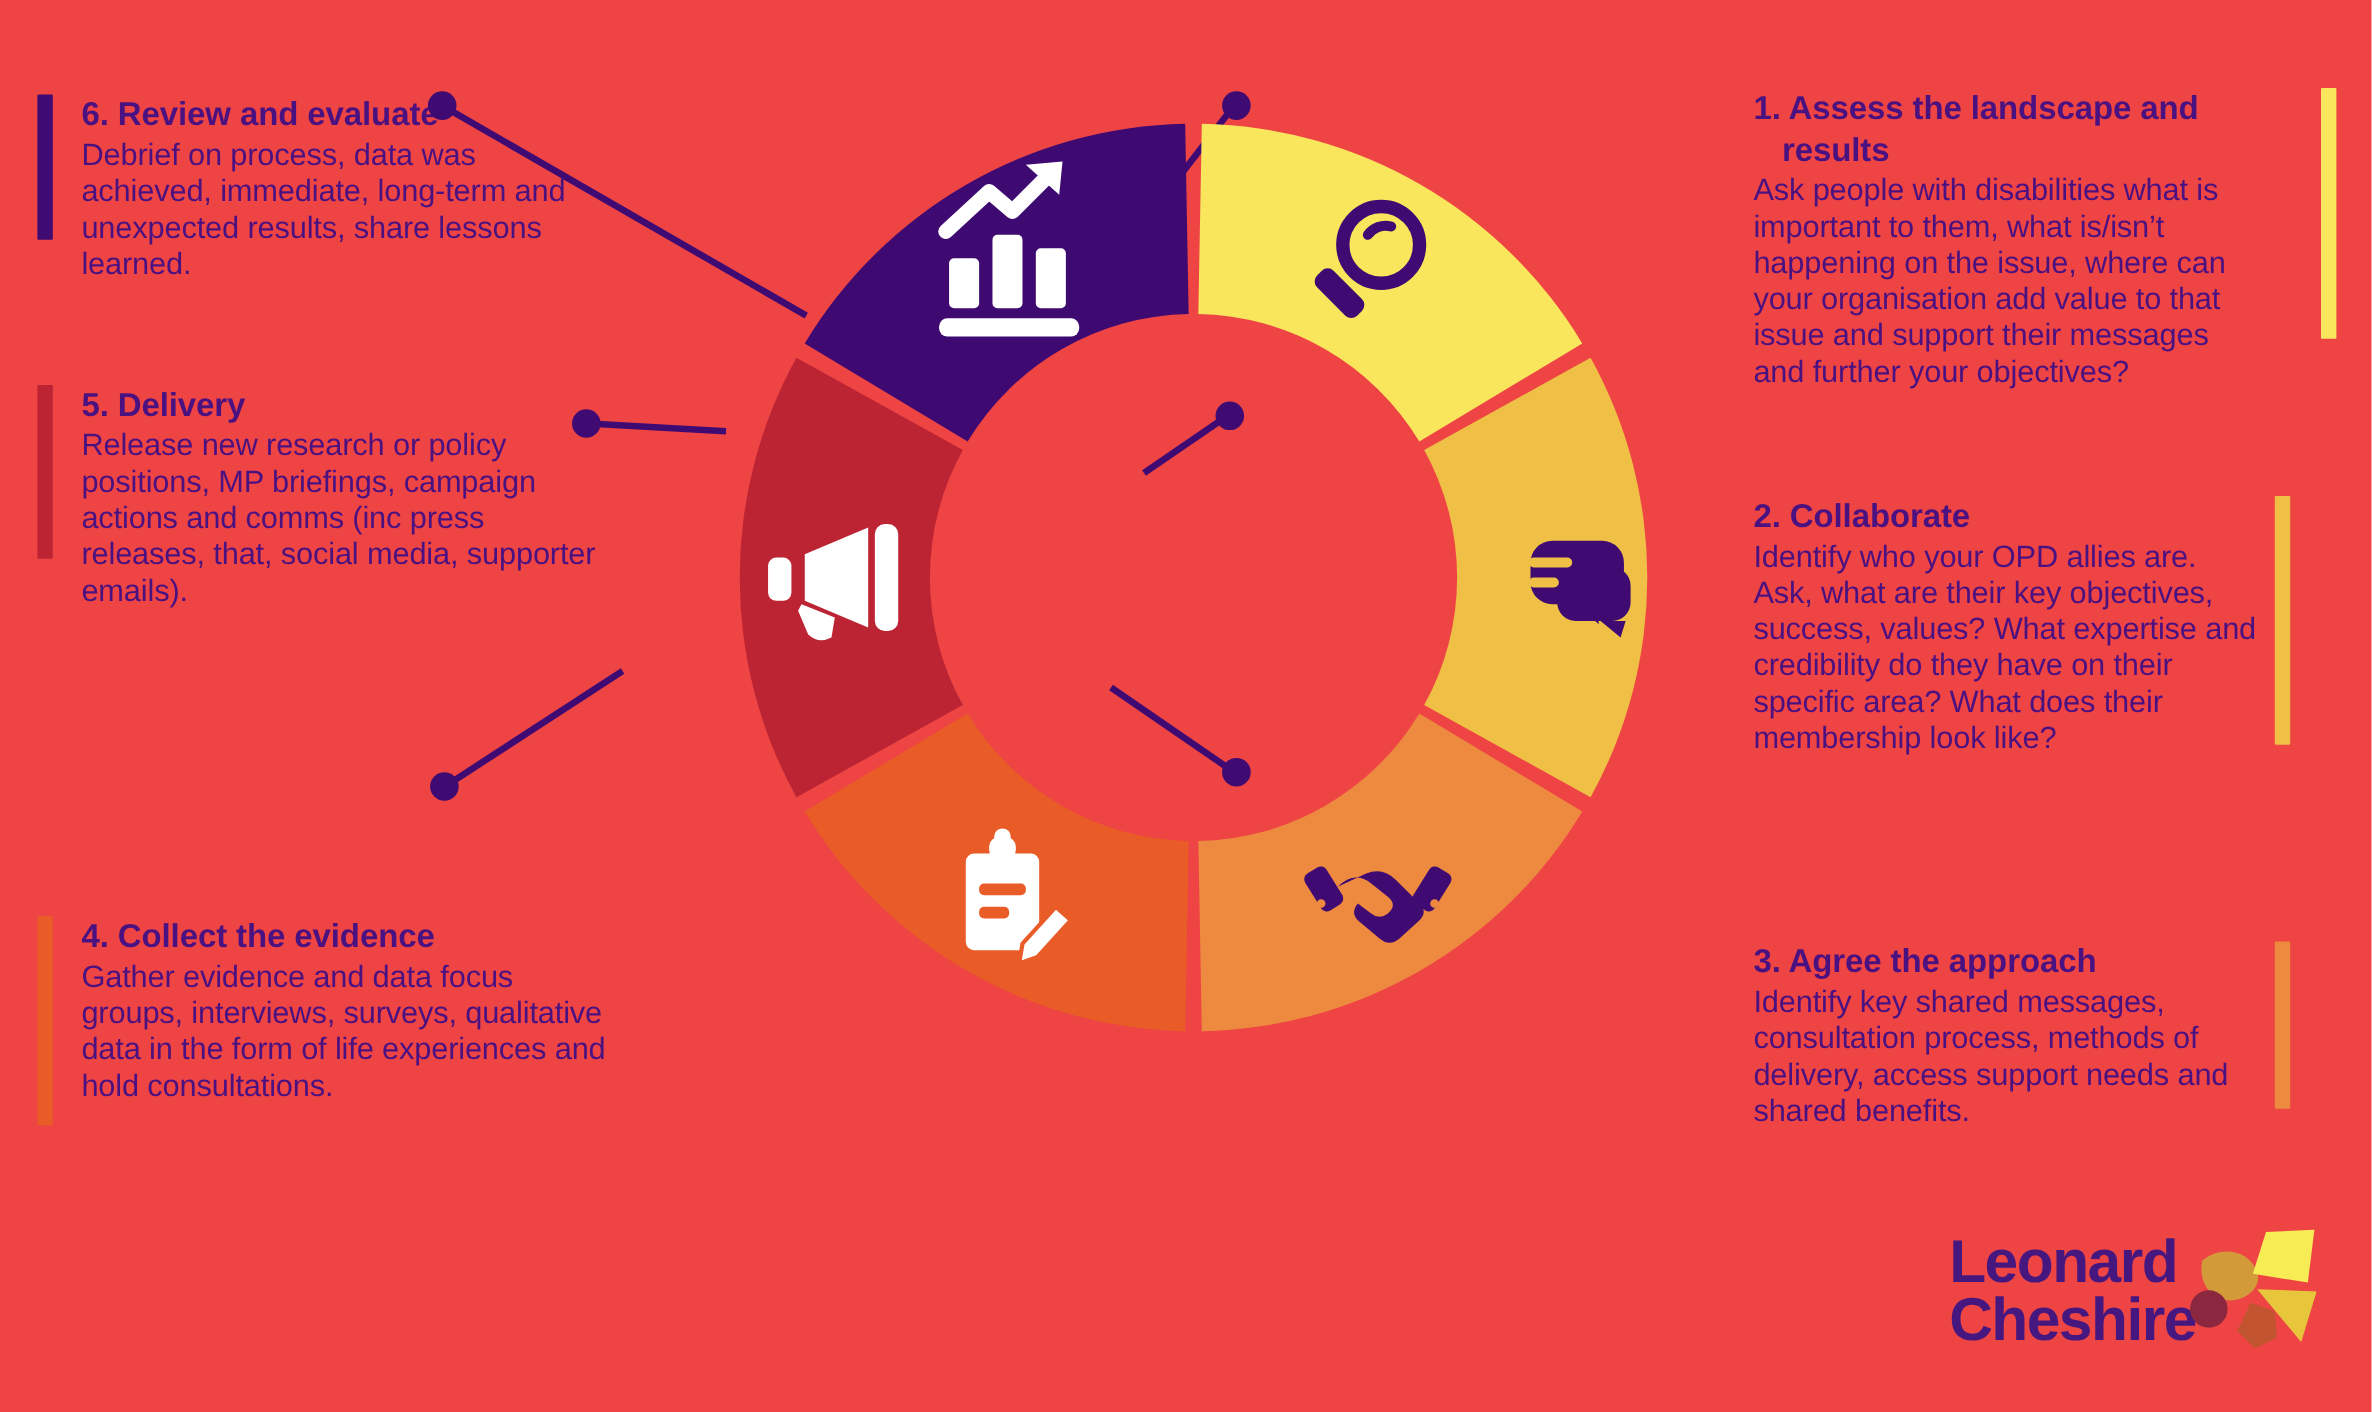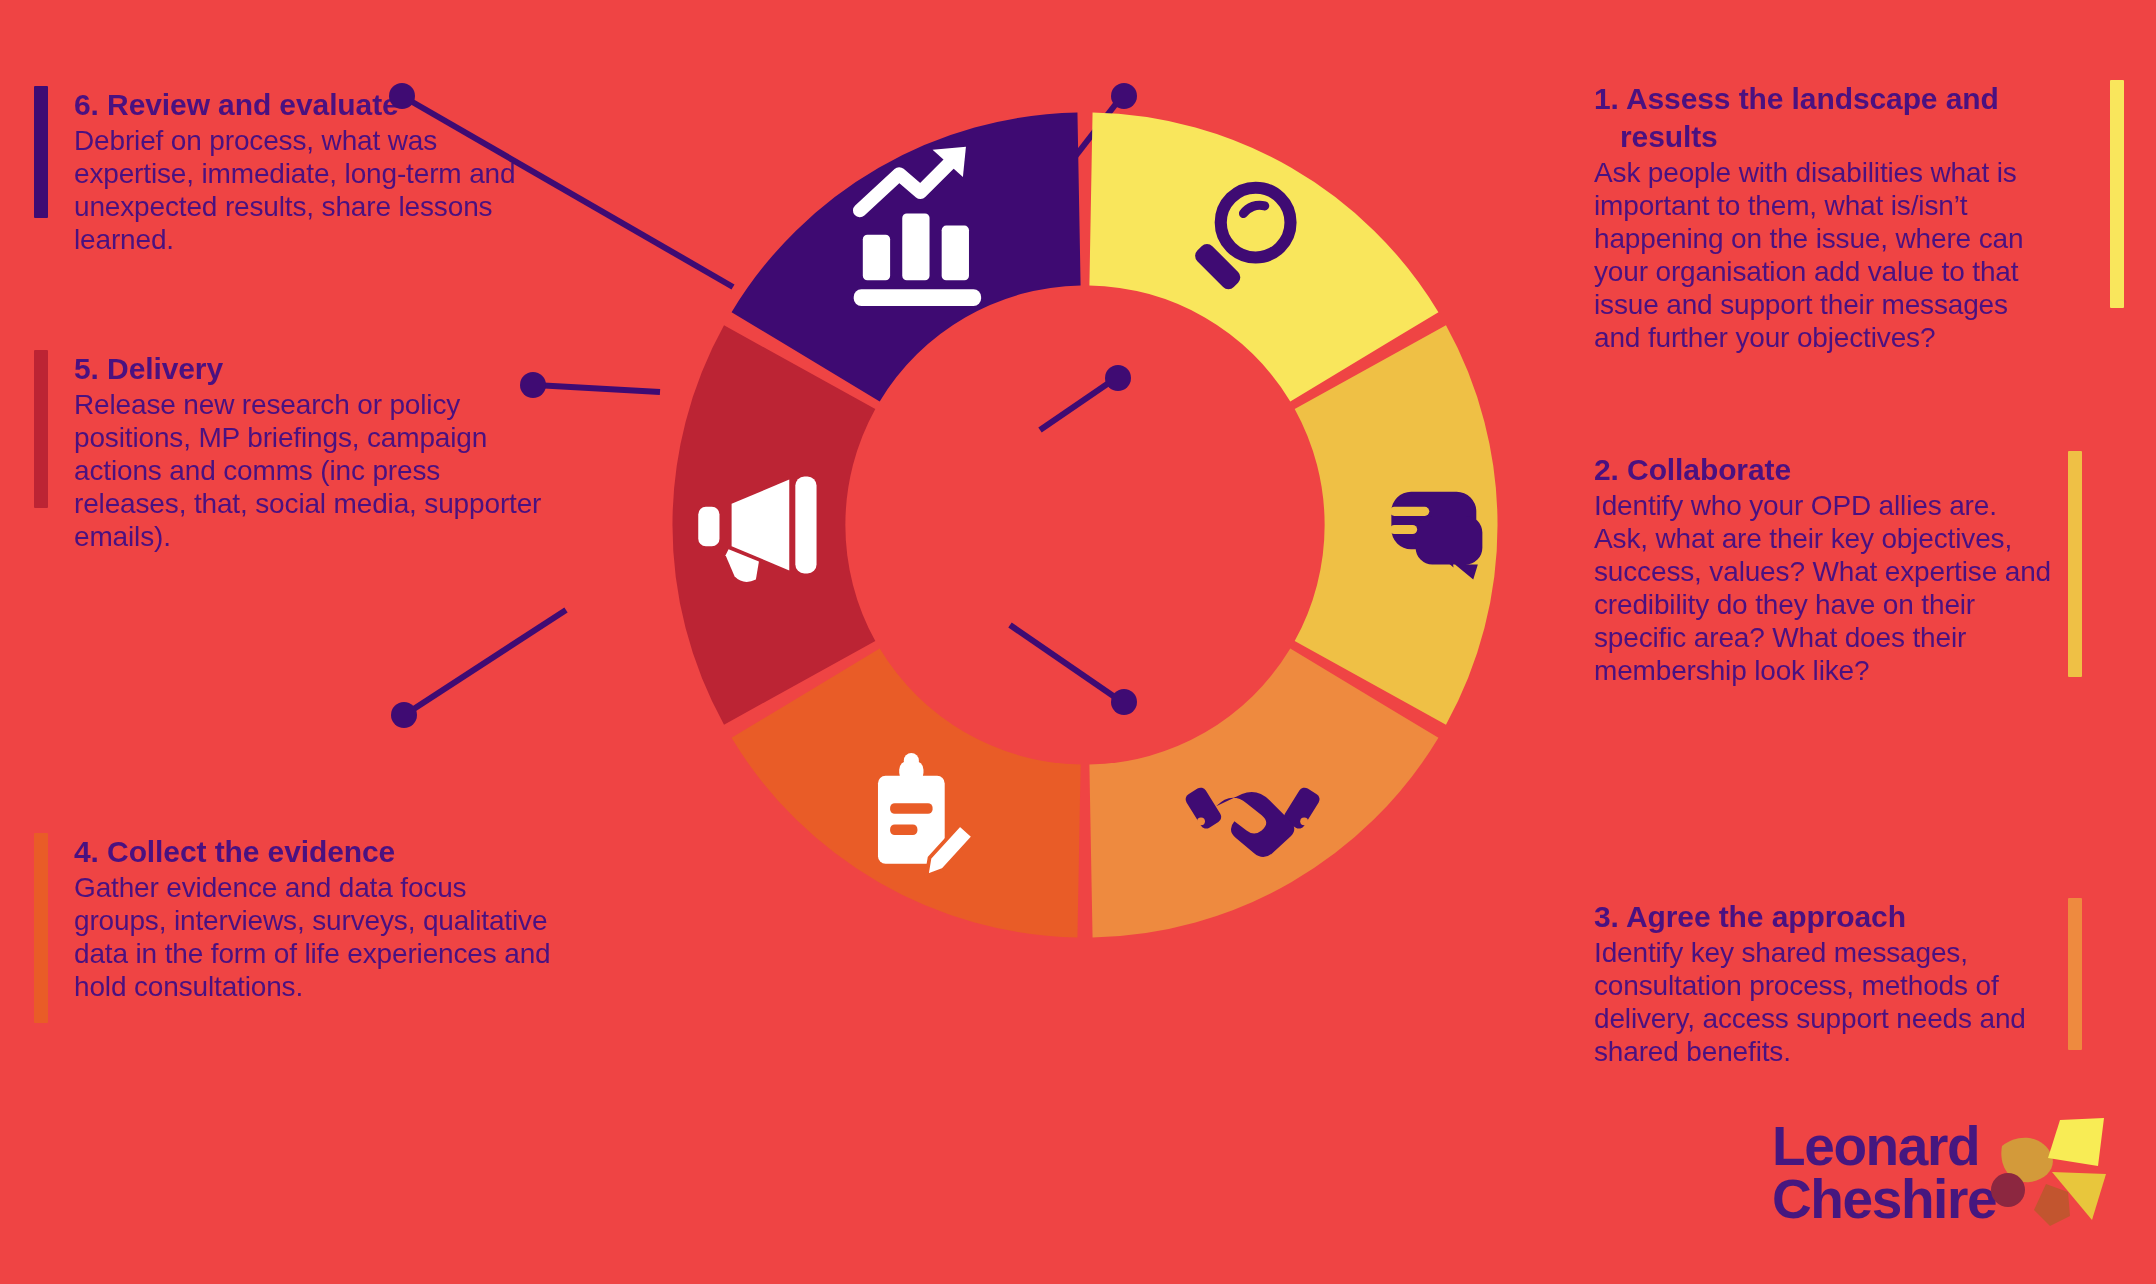--- a/index.html
+++ b/index.html
@@ -49,21 +49,21 @@
 
 <div id="stage">
 
   <div class="block left" style="left:34px; top:86px; width:520px;">
     <div class="bar" style="background:#3F0B73; height:132px;"></div>
     <div class="btext">
       <div class="b-title">
         <span>6.</span>
         <span>Review and evaluate</span>
       </div>
-      <div class="b-body">Debrief on process, what was expertise, immediate, long-term and unexpected results, share lessons learned.</div>
+      <div class="b-body">Debrief on process, data was achieved, immediate, long-term and unexpected results, share lessons learned.</div>
     </div>
   </div>
 
   <div class="block left" style="left:34px; top:350px; width:520px;justify-content:space-between;">
     <div class="bar" style="background:#BC2434; height:158px;"></div>
     <div class="btext">
       <div class="b-title">
         <span>5.</span>
         <span>Delivery</span>
       </div>
@@ -98,21 +98,21 @@
     <div class="btext" style="width:460px;">
       <div class="b-title">
         <span>2.</span>
         <span>Collaborate</span>
       </div>
       <div class="b-body">Identify who your OPD allies are. Ask, what are their key objectives, success, values? What expertise and credibility do they have on their specific area? What does their membership look like?</div>
     </div>
     <div class="bar" style="background:#EFC045; height:226px; margin-left:14px;"></div>
   </div>
 
-  <div class="block right" style="left:1594px; top:856px; width:530px;margin-top:42px;">
+  <div class="block right" style="left:1594px; top:856px; width:530px;">
     <div class="btext" style="width:460px;">
       <div class="b-title">
         <span>3.</span>
         <span>Agree the approach</span>
       </div>
       <div class="b-body">Identify key shared messages, consultation process, methods of delivery, access support needs and shared benefits.</div>
     </div>
     <div class="bar" style="background:#EE8A3F; height:152px; margin-left:14px;"></div>
   </div>
 

